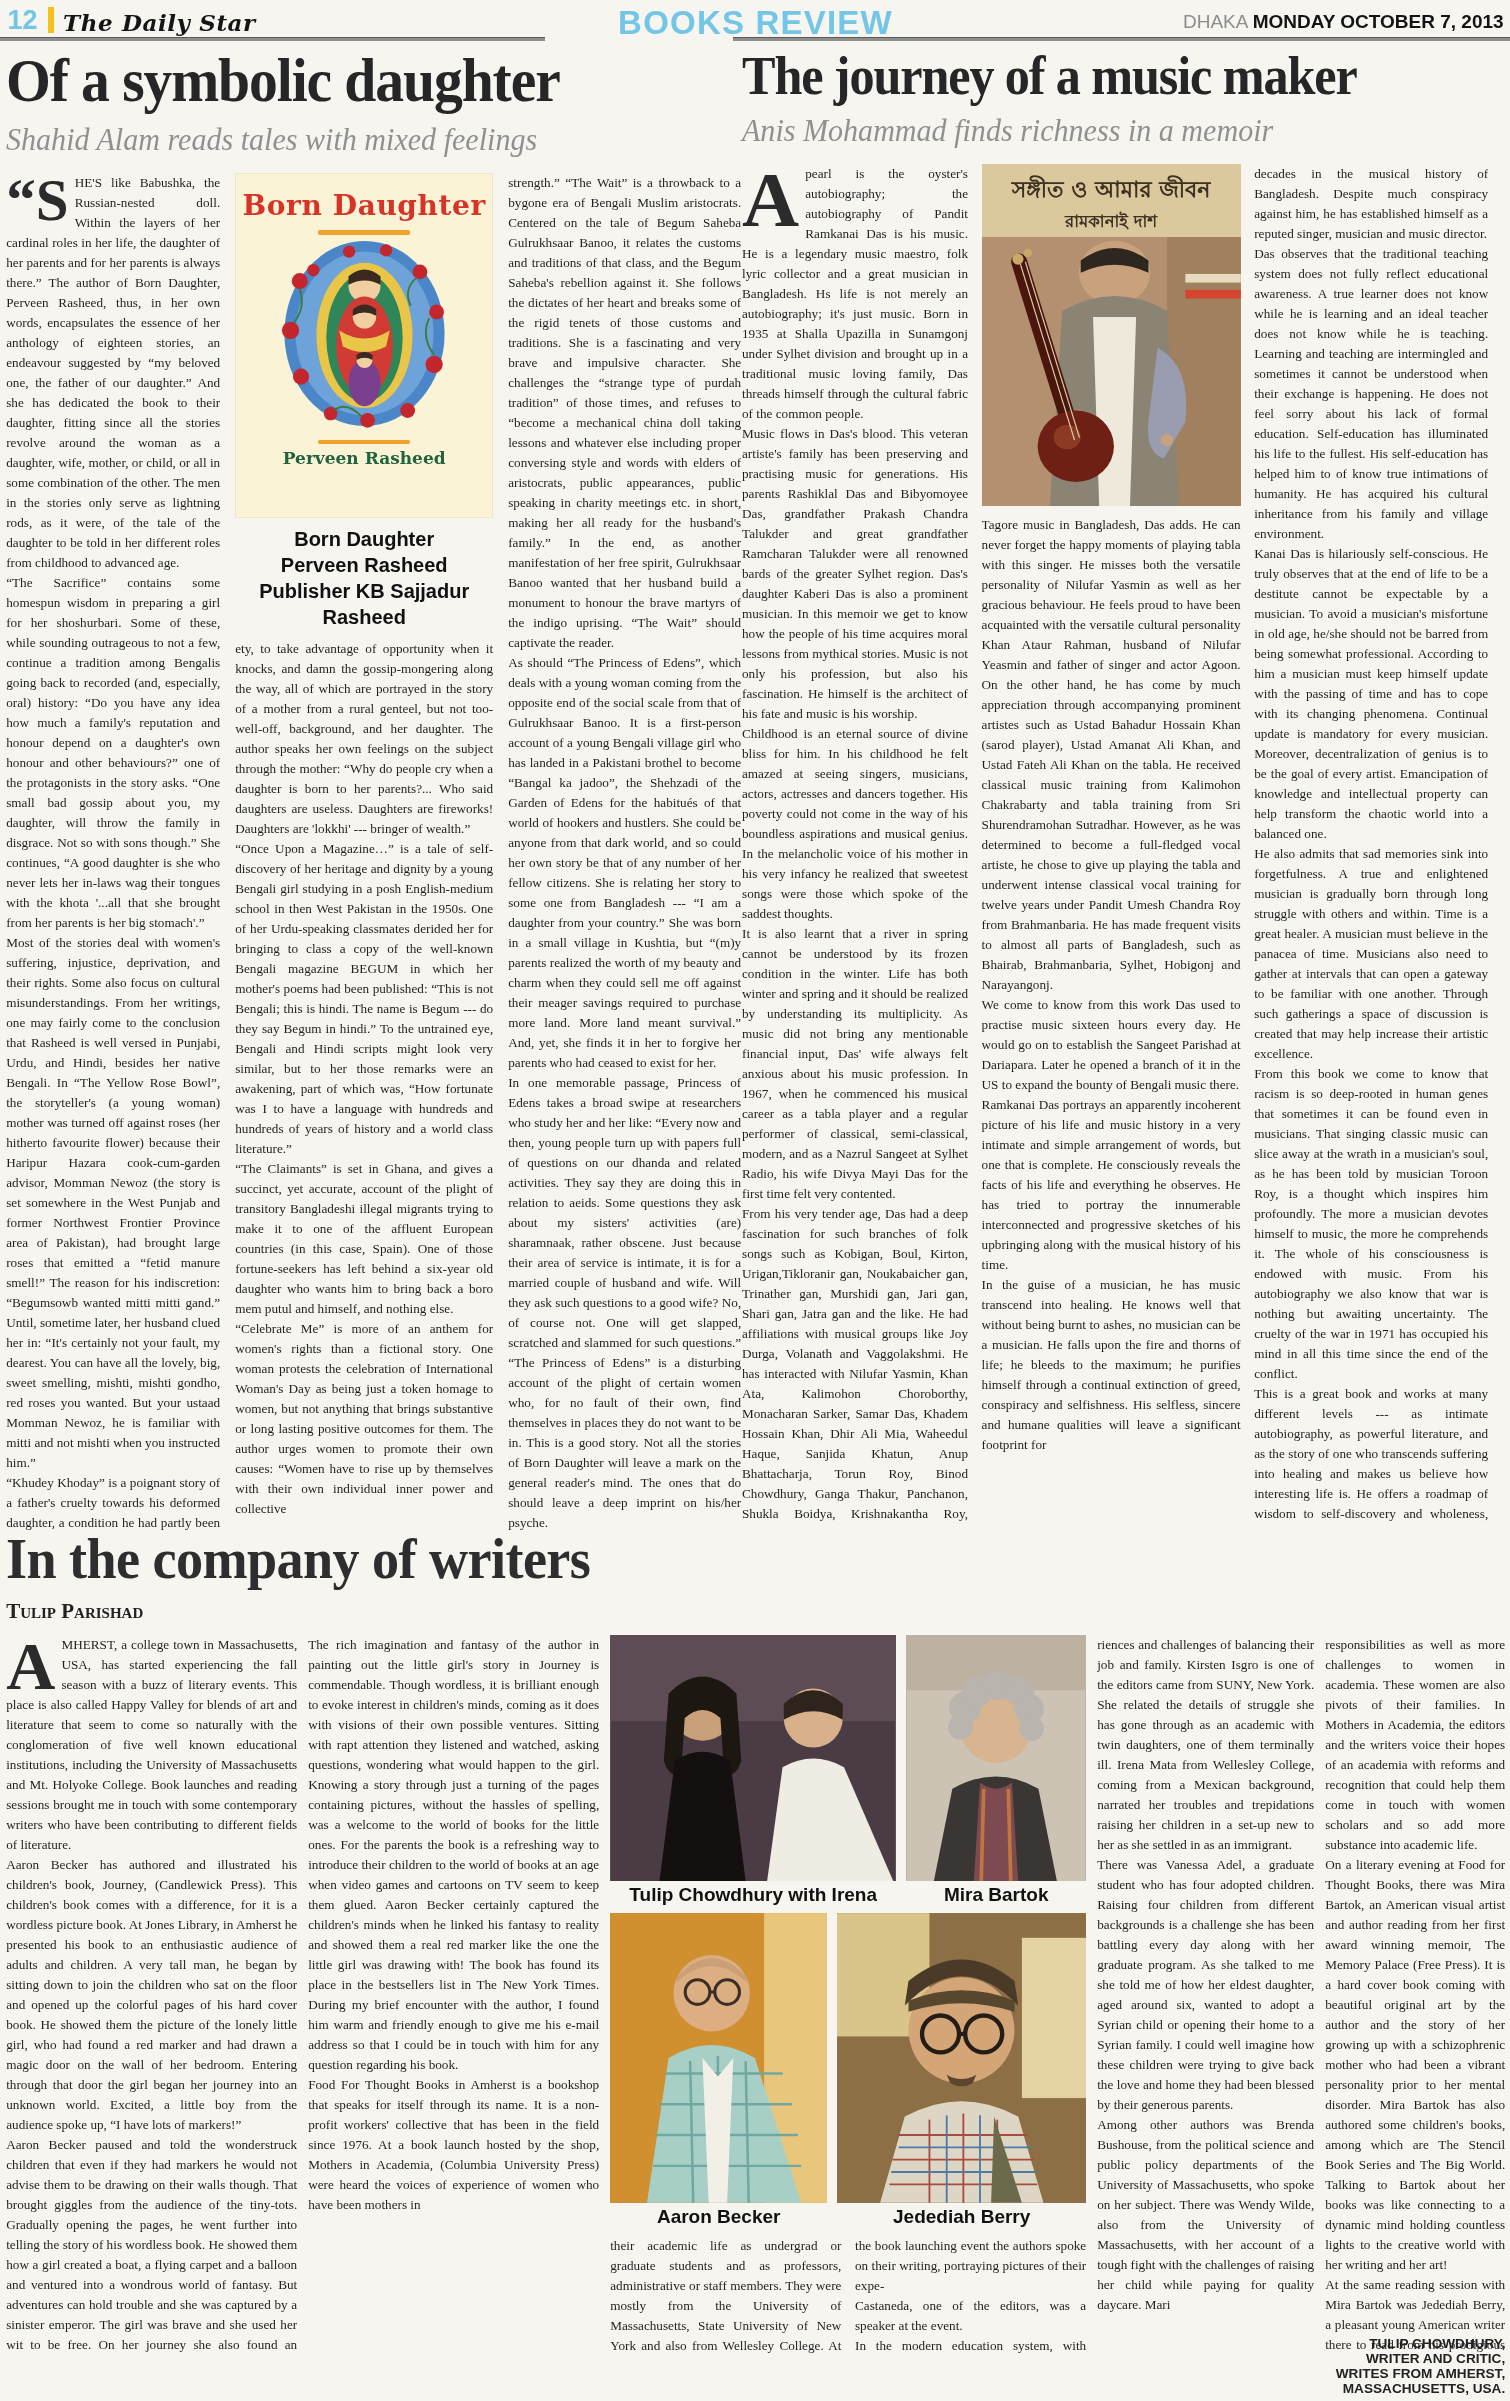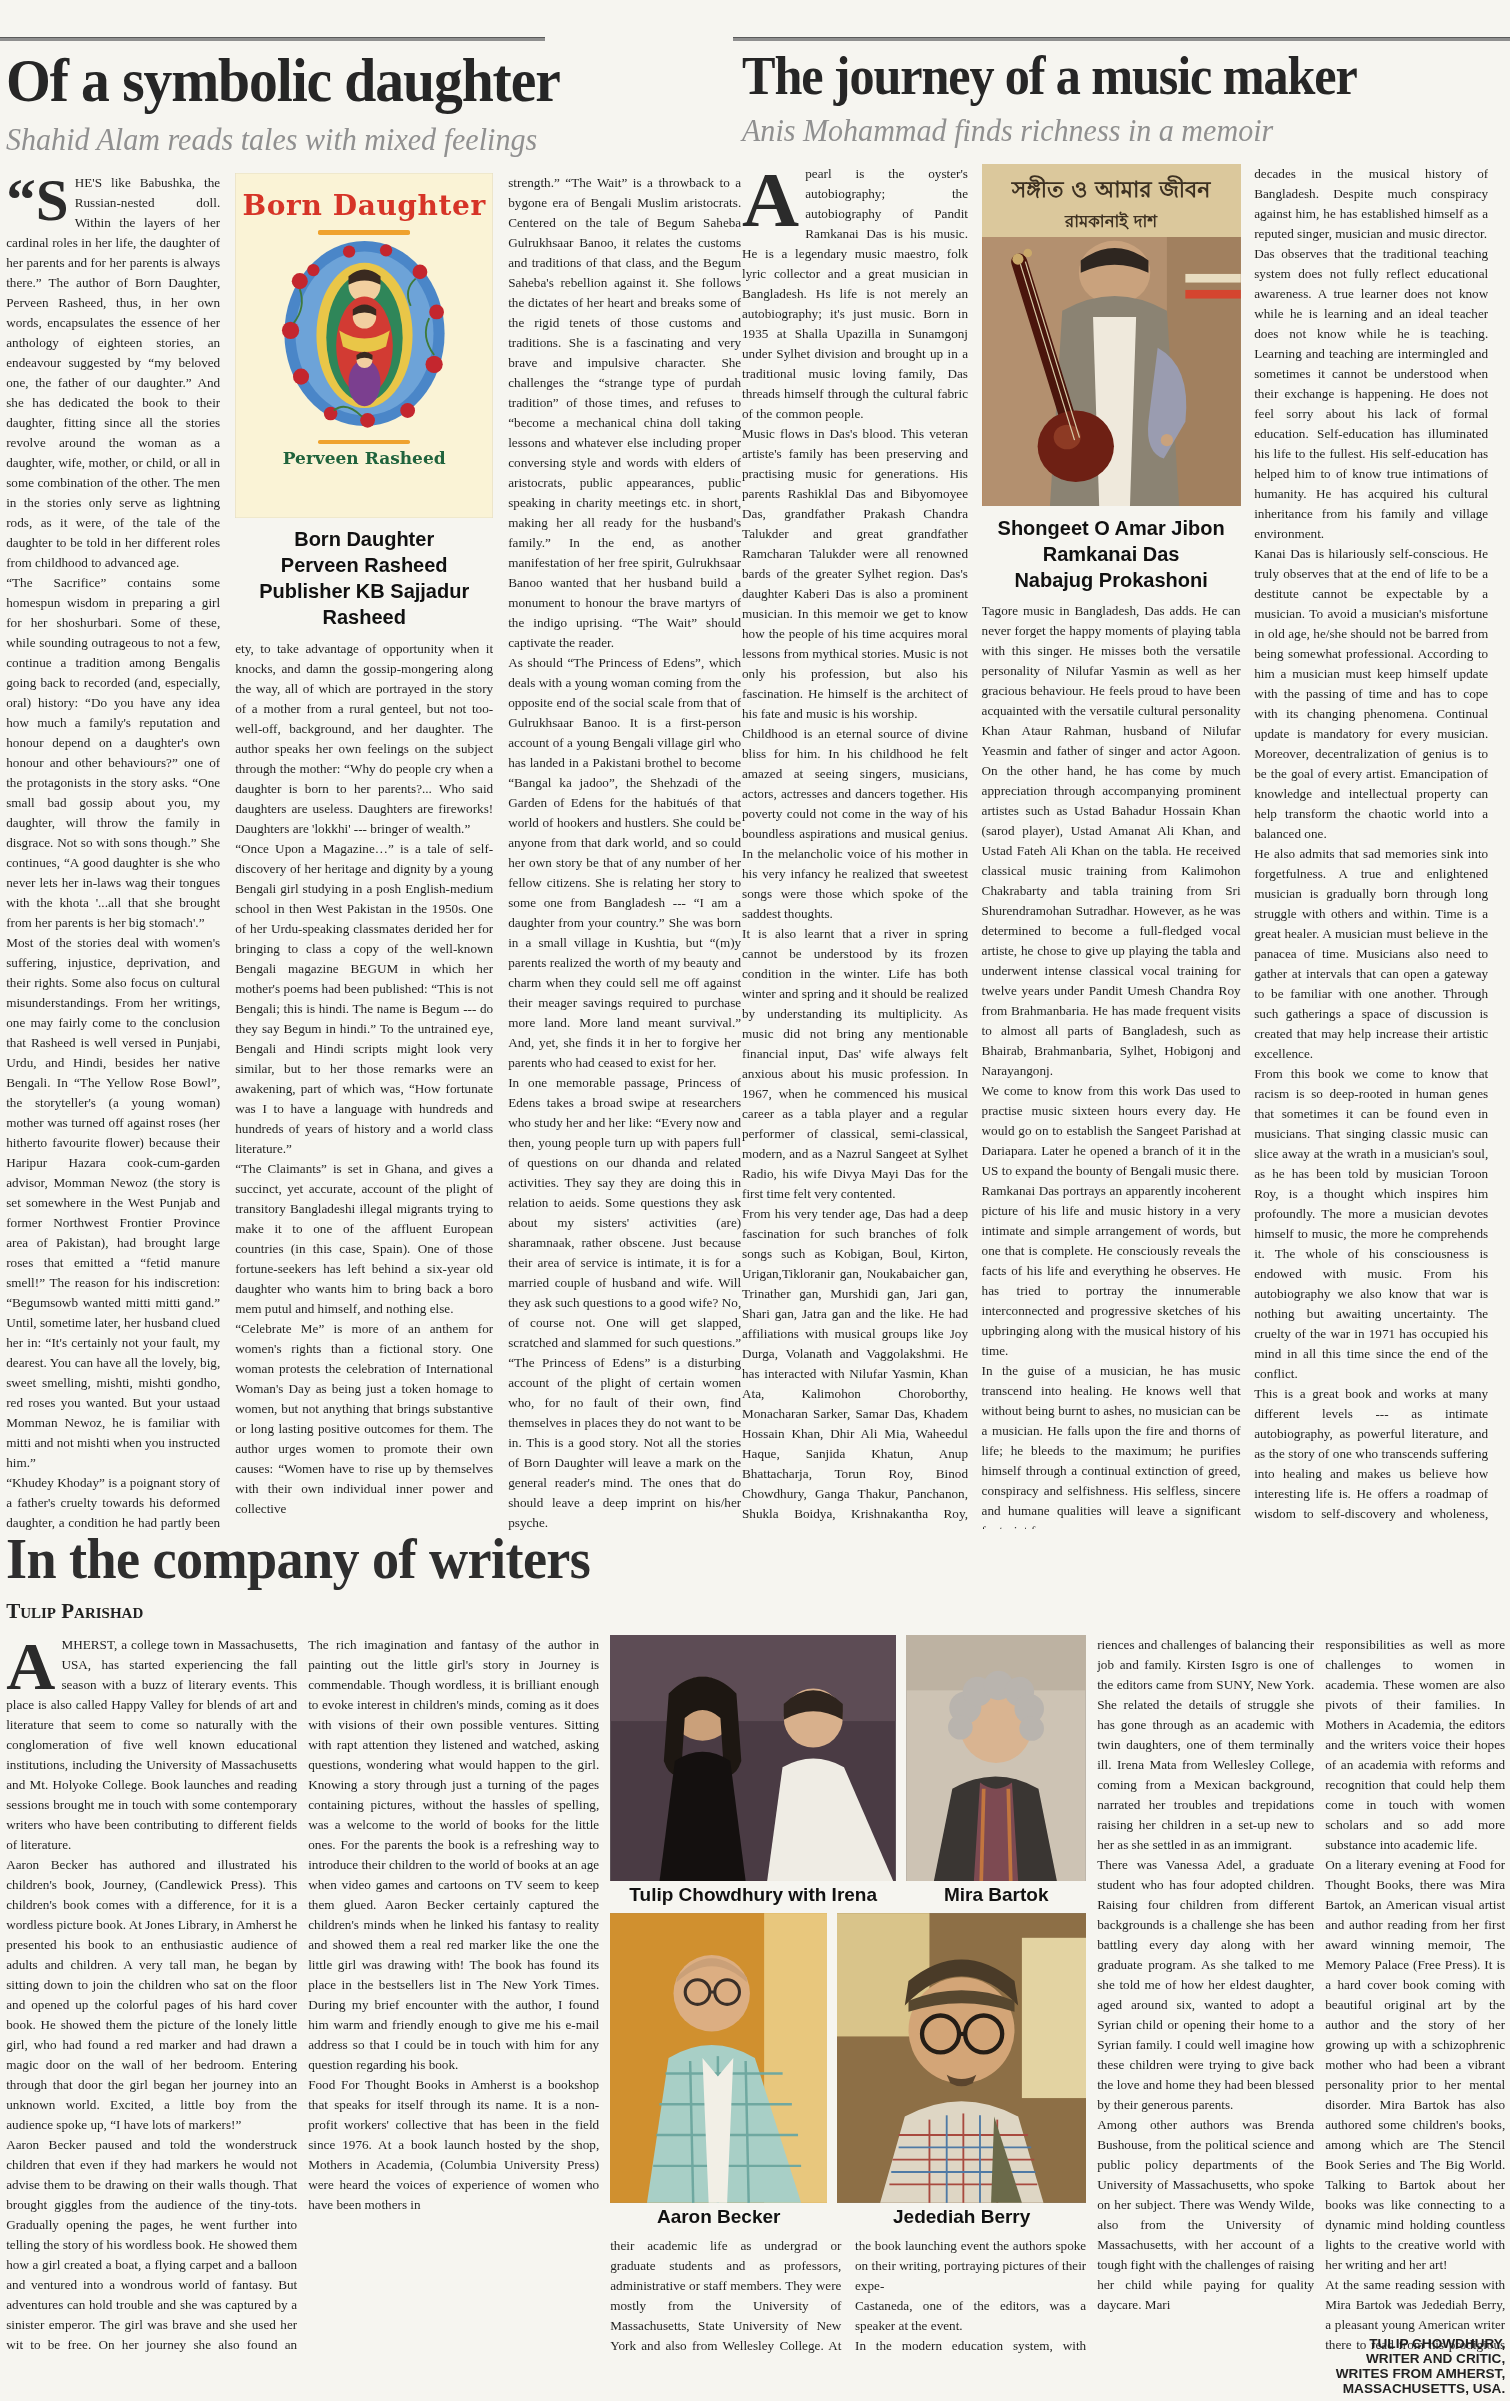--- a/index.html
+++ b/index.html
@@ -62,20 +62,30 @@
   .prow{display:flex;}
   .midtext{margin-top:6.2px;column-count:2;column-gap:13.6px;height:126px;overflow:hidden;}
   .essay-credit{position:absolute;right:0;bottom:1.2px;width:185px;font-family:"Liberation Sans",sans-serif;
         font-weight:bold;font-size:13.6px;text-align:right;color:#222;}
 </style>
 </head>
 <body>
 
 <div class="page">
 
+  <div class="hdr">
+    <div class="pageno">12</div>
+    <div class="hdr-bar"></div>
+    <div class="masthead">The Daily Star</div>
+    <div class="section-title">BOOKS REVIEW</div>
+    <div class="dateline">
+      <span>DHAKA</span>
+      <b>MONDAY OCTOBER 7, 2013</b>
+    </div>
+  </div>
   <div class="rule left"></div>
   <div class="rule right"></div>
 
   <div class="article" style="left:6.2px;top:48px;width:735px;">
     <div class="headline">Of a symbolic daughter</div>
     <div class="standfirst">Shahid Alam reads tales with mixed feelings</div>
     <div class="cols" style="gap:15px;">
       <div class="col" style="width:214px;height:1365px;">
         <span class="dropcap dc1">“S</span>
         <div class="body-text">HE'S like Babushka, the Russian-nested doll. Within the layers of her cardinal roles in her life, the daughter of her parents and for her parents is always there.” The author of Born Daughter, Perveen Rasheed, thus, in her own words, encapsulates the essence of her anthology of eighteen stories, an endeavour suggested by “my beloved one, the father of our daughter.” And she has dedicated the book to their daughter, fitting since all the stories revolve around the woman as a daughter, wife, mother, or child, or all in some combination of the other. The men in the stories only serve as lightning rods, as it were, of the tale of the daughter to be told in her different roles from childhood to advanced age.
@@ -176,23 +186,20 @@
             <g stroke="#d8cba8" stroke-width="2">
                 <path d="M62,44 L150,330"></path>
                 <path d="M70,40 L158,326"></path>
               </g>
             <circle cx="58" cy="36" r="9" fill="#caa96a"></circle>
               <circle cx="74" cy="26" r="7" fill="#caa96a"></circle>
             <rect x="330" y="60" width="90" height="14" fill="#e8dcc0"></rect>
               <rect x="330" y="86" width="90" height="14" fill="#d5452f"></rect>
           </svg>
         </div>
-        <div class="bookcap" style="white-space:pre-line;">Shongeet O Amar Jibon
-Ramkanai Das
-Nabajug Prokashoni</div>
         <div class="body-text" style="margin-top:8.6px;">Tagore music in Bangladesh, Das adds. He can never forget the happy moments of playing tabla with this singer. He misses both the versatile personality of Nilufar Yasmin as well as her gracious behaviour. He feels proud to have been acquainted with the versatile cultural personality Khan Ataur Rahman, husband of Nilufar Yeasmin and father of singer and actor Agoon. On the other hand, he has come by much appreciation through accompanying prominent artistes such as Ustad Bahadur Hossain Khan (sarod player), Ustad Amanat Ali Khan, and Ustad Fateh Ali Khan on the tabla. He received classical music training from Kalimohon Chakrabarty and tabla training from Sri Shurendramohan Sutradhar. However, as he was determined to become a full-fledged vocal artiste, he chose to give up playing the tabla and underwent intense classical vocal training for twelve years under Pandit Umesh Chandra Roy from Brahmanbaria. He has made frequent visits to almost all parts of Bangladesh, such as Bhairab, Brahmanbaria, Sylhet, Hobigonj and Narayangonj.
 We come to know from this work Das used to practise music sixteen hours every day. He would go on to establish the Sangeet Parishad at Dariapara. Later he opened a branch of it in the US to expand the bounty of Bengali music there.
 Ramkanai Das portrays an apparently incoherent picture of his life and music history in a very intimate and simple arrangement of words, but one that is complete. He consciously reveals the facts of his life and everything he observes. He has tried to portray the innumerable interconnected and progressive sketches of his upbringing along with the musical history of his time.
 In the guise of a musician, he has music transcend into healing. He knows well that without being burnt to ashes, no musician can be a musician. He falls upon the fire and thorns of life; he bleeds to the maximum; he purifies himself through a continual extinction of greed, conspiracy and selfishness. His selfless, sincere and humane qualities will leave a significant footprint for</div>
       </div>
       <div class="col" style="width:234px;height:1365px;">
         <div class="body-text">decades in the musical history of Bangladesh. Despite much conspiracy against him, he has established himself as a reputed singer, musician and music director.
 Das observes that the traditional teaching system does not fully reflect educational awareness. A true learner does not know while he is learning and an ideal teacher does not know while he is teaching. Learning and teaching are intermingled and sometimes it cannot be understood when their exchange is happening. He does not feel sorry about his lack of formal education. Self-education has illuminated his life to the fullest. His self-education has helped him to of know true intimations of humanity. He has acquired his cultural inheritance from his family and village environment.
 Kanai Das is hilariously self-conscious. He truly observes that at the end of life to be a destitute cannot be expectable by a musician. To avoid a musician's misfortune in old age, he/she should not be barred from being somewhat professional. According to him a musician must keep himself update with the passing of time and has to cope with its changing phenomena. Continual update is mandatory for every musician. Moreover, decentralization of genius is to be the goal of every artist. Emancipation of knowledge and intellectual property can help transform the chaotic world into a balanced one.
 He also admits that sad memories sink into forgetfulness. A true and enlightened musician is gradually born through long struggle with others and within. Time is a great healer. A musician must believe in the panacea of time. Musicians also need to gather at intervals that can open a gateway to be familiar with one another. Through such gatherings a space of discussion is created that may help increase their artistic excellence.

